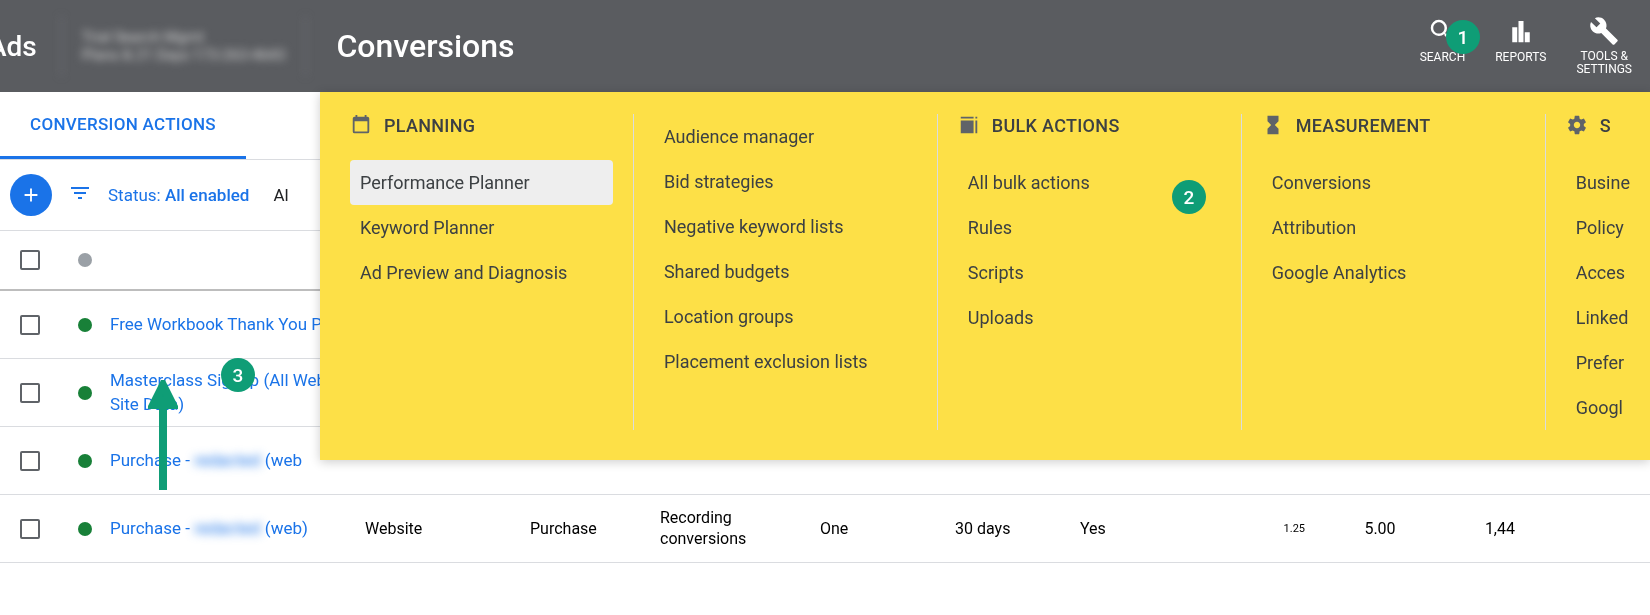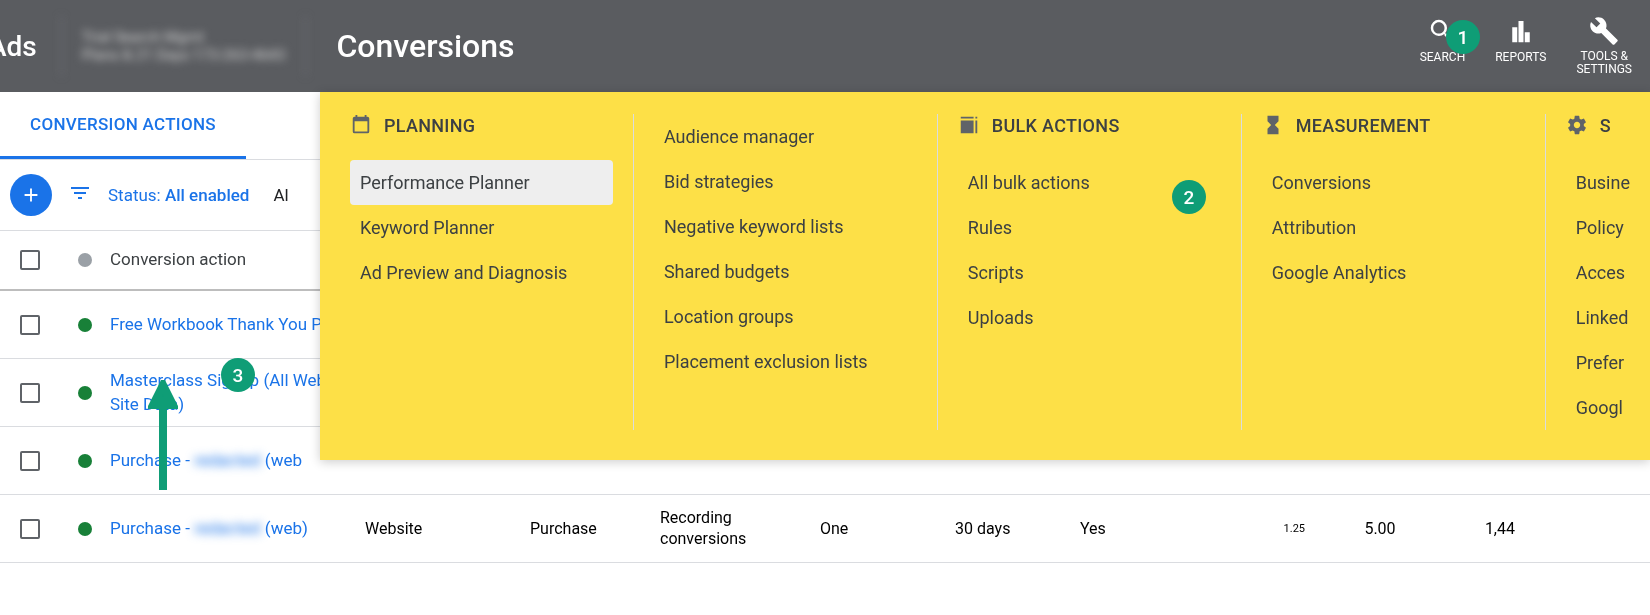--- a/index.html
+++ b/index.html
@@ -120,21 +120,20 @@
 </div>
 
 <div class="table">
   <div class="table-row table-header">
     <div class="cell-cb">
         <div class="checkbox"></div>
       </div>
     <div class="cell-status">
         <div class="status-dot gray"></div>
       </div>
-    <div class="cell-action">Conversion action</div>
   </div>
   <div class="table-row">
     <div class="cell-cb">
         <div class="checkbox"></div>
       </div>
     <div class="cell-status">
         <div class="status-dot"></div>
       </div>
     <div class="cell-action">Free Workbook Thank You Page</div>
   </div>

